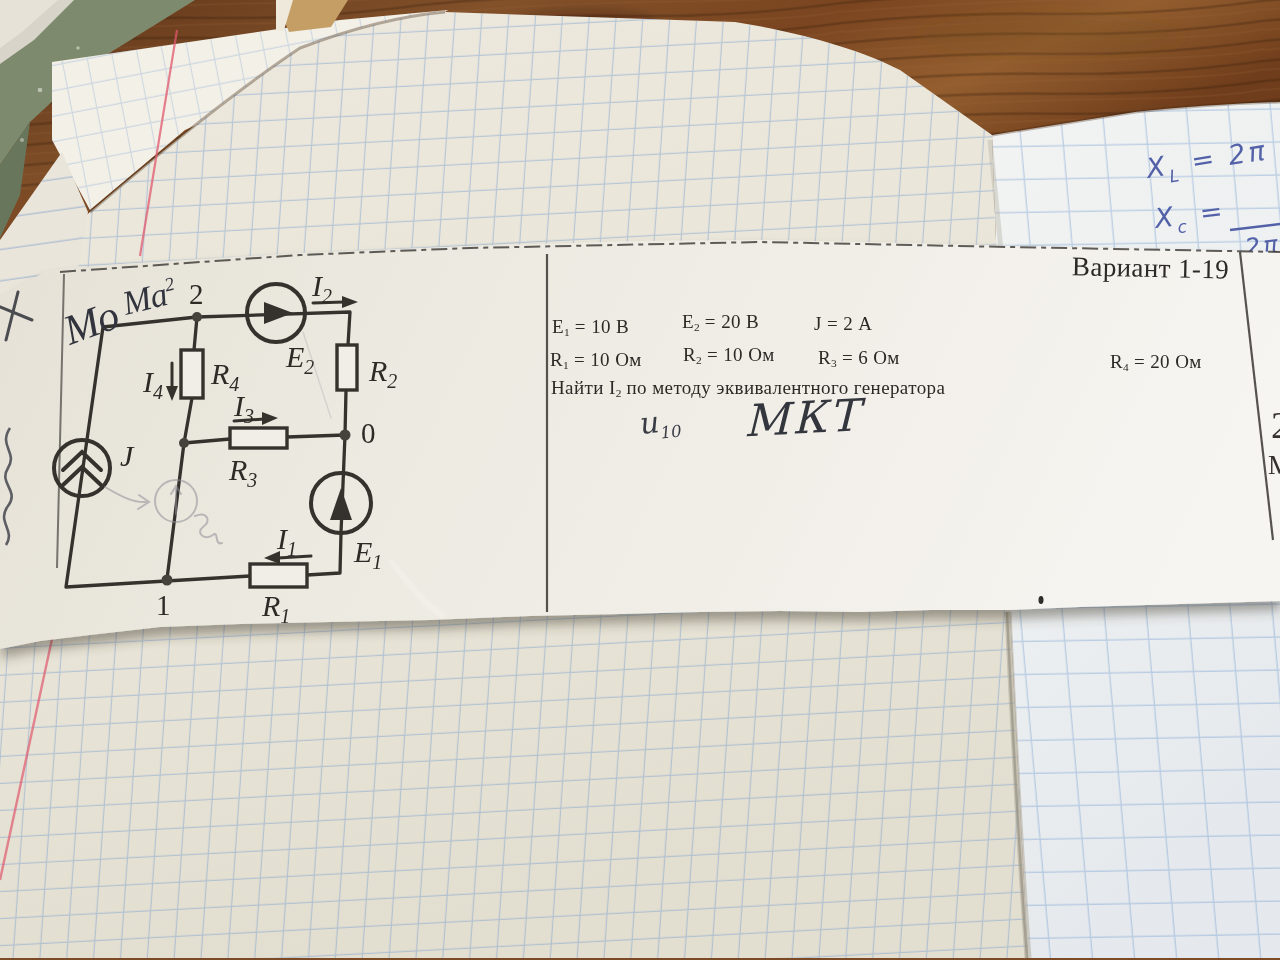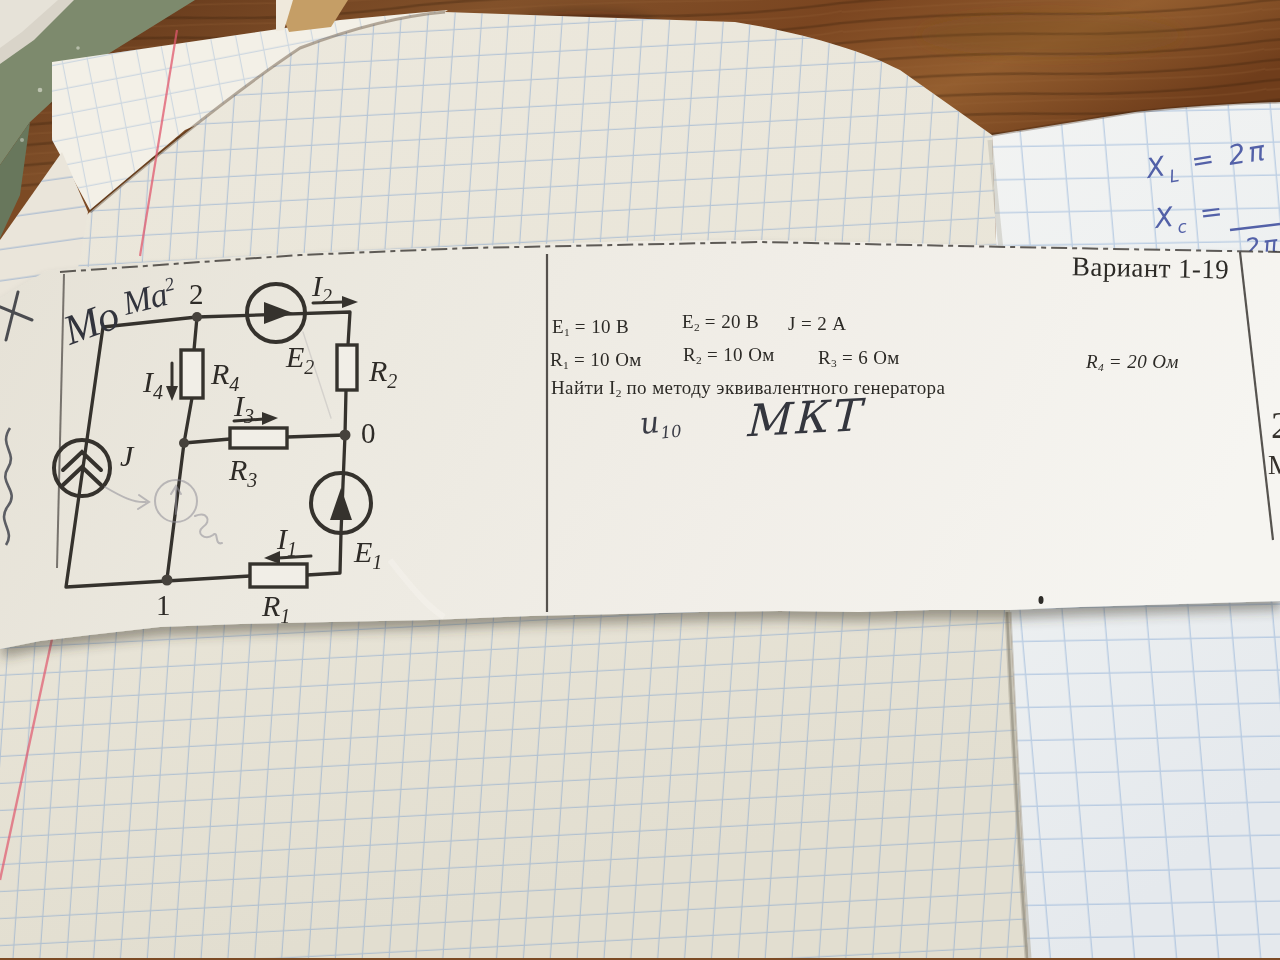--- a/index.html
+++ b/index.html
@@ -255,26 +255,26 @@
   </g>
 
   <ellipse cx="1041" cy="600" rx="2.5" ry="4" fill="#2e2c28"></ellipse>
 </svg>
 
 <div id="textlayer">
   <span class="eq variant" style="left:1072px;top:253px;">Вариант 1-19</span>
 
   <span class="eq" style="left:552px;top:316px;"><span>E</span><sub>1</sub><span> = 10 В</span></span>
   <span class="eq" style="left:682px;top:311px;"><span>E</span><sub>2</sub><span> = 20 В</span></span>
-  <span class="eq" style="left:788px;top:313px;"><span>J</span><sub></sub><span> = 2 А</span></span>
+  <span class="eq" style="left:814px;top:313px;"><span>J</span><sub></sub><span> = 2 А</span></span>
 
   <span class="eq" style="left:550px;top:349px;"><span>R</span><sub>1</sub><span> = 10 Ом</span></span>
   <span class="eq" style="left:683px;top:344px;font-family:Liberation Serif, serif;"><span>R</span><sub>2</sub><span> = 10 Ом</span></span>
   <span class="eq" style="left:818px;top:347px;"><span>R</span><sub>3</sub><span> = 6 Ом</span></span>
-  <span class="eq" style="left:1086px;top:351px;font-style:italic;"><span>R</span><sub>4</sub><span> = 20 Ом</span></span>
+  <span class="eq" style="left:1110px;top:351px;"><span>R</span><sub>4</sub><span> = 20 Ом</span></span>
 
   <span class="eq" style="left:551px;top:377px;"><span>Найти I</span><sub>2</sub><span> по методу эквивалентного генератора</span></span>
 
   <span class="eq hand-u" style="left:640px;top:404px;"><span>u</span><sub>10</sub></span>
   <span class="eq hand-mkt" style="left:748px;top:392px;">МКТ</span>
 </div>
 
 </div>
 
 </body></html>

